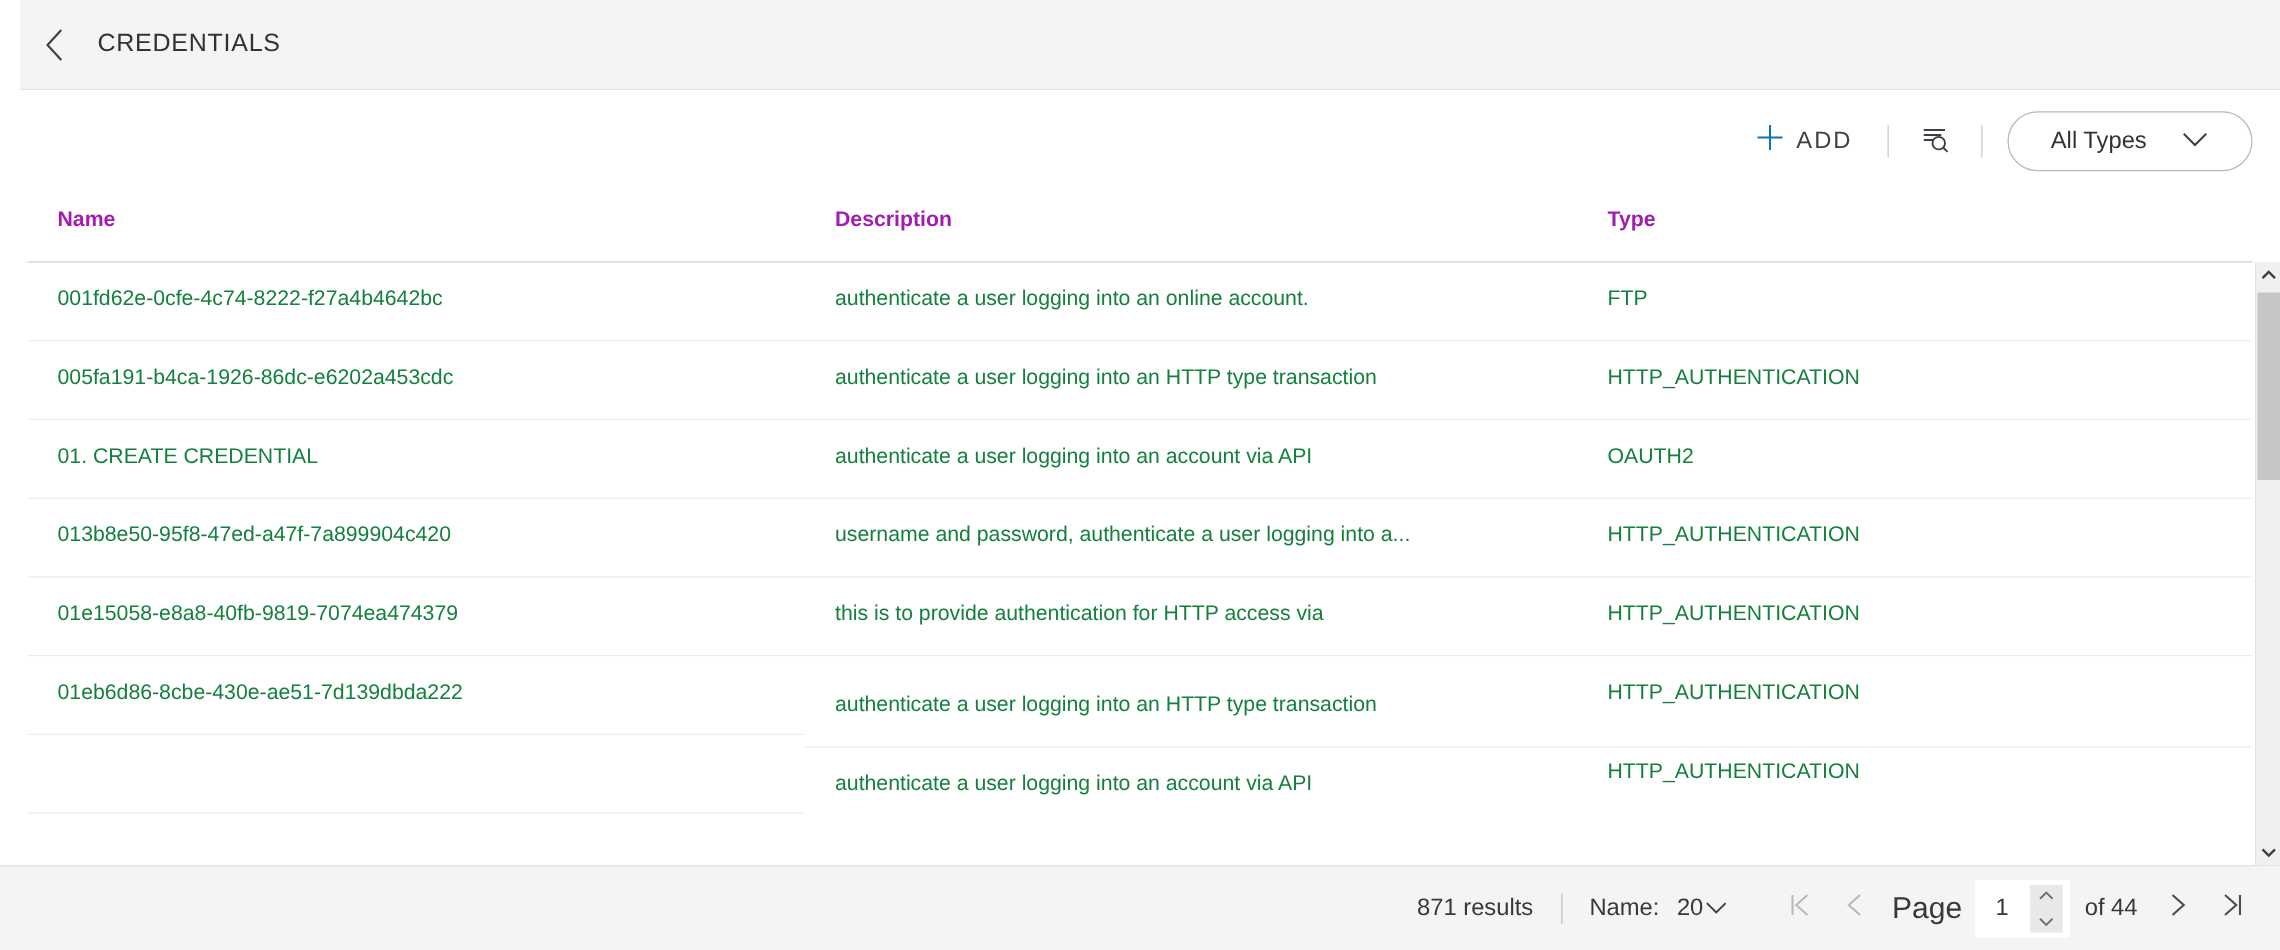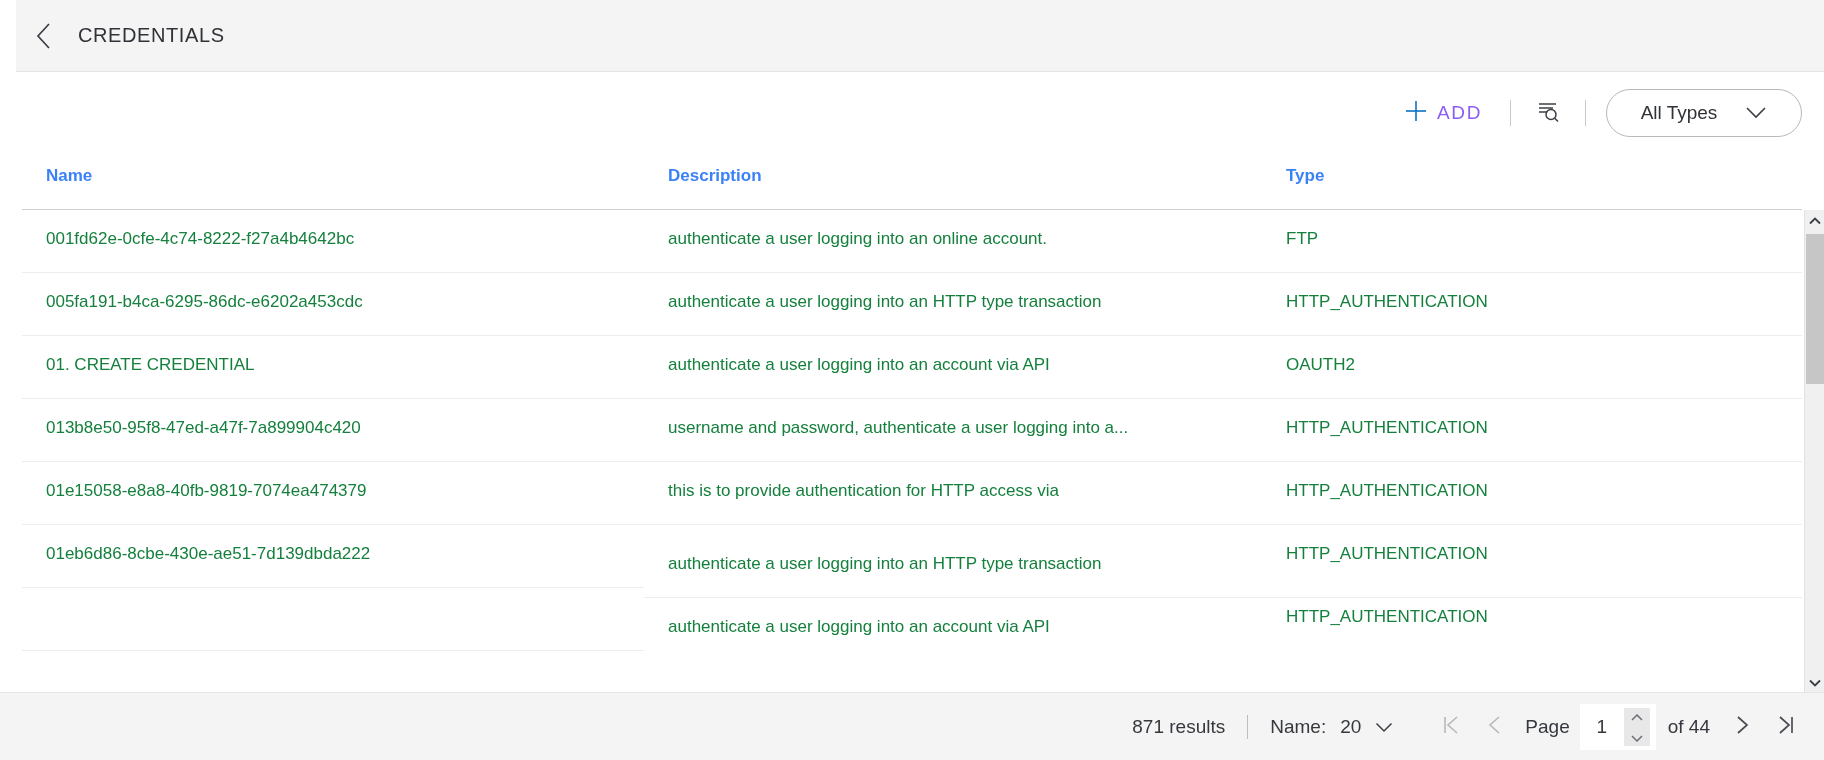--- a/index.html
+++ b/index.html
@@ -31,21 +31,21 @@
 
   
   .toolbar {
     position: absolute; left: 0; top: 72px; width: 1824px; height: 82px;
     background: #fff;
     display: flex; align-items: center; justify-content: flex-end;
     padding-right: 22px;
   }
   .add-btn {
     display: flex; align-items: center; gap: 10px;
-    color: #8b5cf6; font-size: 19px; letter-spacing: 1.6px;
+    color: #404040; font-size: 19px; letter-spacing: 1.6px;
     cursor: pointer; padding: 6px 8px;
   }
   .plus-icon { display: block; }
   .tb-sep {
     width: 1px; height: 26px; background: #c9c9c9;
     margin: 0 20px;
   }
   .filter-search-btn {
     width: 34px; height: 30px; display: flex; align-items: center;
     justify-content: center; cursor: pointer;
@@ -64,21 +64,21 @@
     position: absolute; left: 0; top: 154px; width: 1824px; height: 538px;
     background: #fff;
   }
   .col-head {
     position: relative; height: 56px;
     border-bottom: 1px solid #cfcfcf;
     margin: 0 22px;
   }
   .col-head .ch {
     position: absolute; top: 12px;
-    font-size: 17px; font-weight: bold; color: #3b82f6;
+    font-size: 17px; font-weight: bold; color: #a21caf;
   }
   .ch-name { left: 24px; }
   .ch-desc { left: 646px; }
   .ch-type { left: 1264px; }
 
   .rows {
     position: relative;
     height: 444px;
     margin: 0 22px 0 22px;
     overflow: hidden;
@@ -137,29 +137,29 @@
   .footer {
     position: absolute; left: 0; bottom: 0; width: 1824px; height: 68px;
     background: #f4f4f4; border-top: 1px solid #e4e4e4;
     display: flex; align-items: center; justify-content: flex-end;
     padding-right: 16px;
   }
   .results { font-size: 19px; color: #35383d; }
   .ft-sep { width: 1px; height: 24px; background: #bdbdbd; margin: 0 22px; }
   .rows-label { font-size: 19px; color: #35383d; margin-right: 14px; }
   .rows-dd {
-    display: flex; align-items: center; gap: 14px; cursor: pointer;
+    display: flex; align-items: center; gap: 1px; cursor: pointer;
     font-size: 19px; color: #35383d;
   }
   .pager { display: flex; align-items: center; margin-left: 36px; }
   .pg-btn {
     width: 44px; height: 46px; display: flex; align-items: center;
     justify-content: center; cursor: pointer;
   }
-  .page-label { font-size: 19px; color: #35383d; margin: 0 10px 0 8px; }
+  .page-label { font-size: 24px; color: #35383d; margin: 0 10px 0 8px; }
   .page-input-wrap {
     display: flex; align-items: center;
     background: #fff; height: 46px; width: 76px;
     border: none;
   }
   .page-input {
     width: 44px; height: 46px; border: none; background: transparent;
     text-align: center; font-size: 19px; color: #35383d;
     font-family: "Liberation Sans", sans-serif; outline: none;
   }
@@ -230,21 +230,21 @@
       <div class="ch ch-type">Type</div>
     </div>
     <div class="rows" id="rows-container">
         <div class="row">
           <div class="cell cell-name">001fd62e-0cfe-4c74-8222-f27a4b4642bc</div>
           <div class="cell cell-desc">authenticate a user logging into an online account.</div>
           <div class="cell cell-type">FTP</div>
           <div class="row-div"></div>
         </div>
         <div class="row">
-          <div class="cell cell-name">005fa191-b4ca-6295-86dc-e6202a453cdc</div>
+          <div class="cell cell-name">005fa191-b4ca-1926-86dc-e6202a453cdc</div>
           <div class="cell cell-desc">authenticate a user logging into an HTTP type transaction</div>
           <div class="cell cell-type">HTTP_AUTHENTICATION</div>
           <div class="row-div"></div>
         </div>
         <div class="row">
           <div class="cell cell-name">01. CREATE CREDENTIAL</div>
           <div class="cell cell-desc">authenticate a user logging into an account via API</div>
           <div class="cell cell-type">OAUTH2</div>
           <div class="row-div"></div>
         </div>

